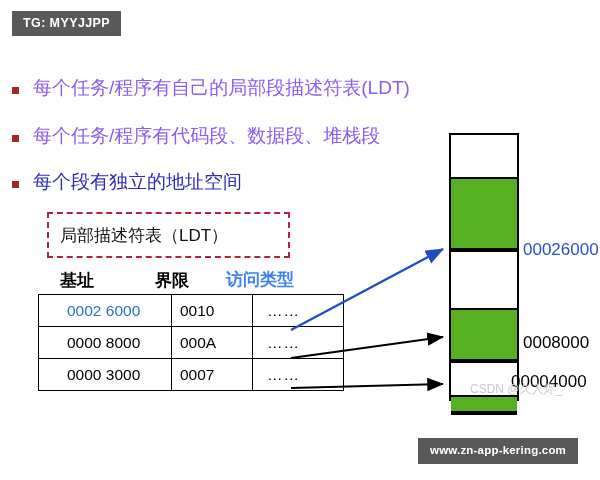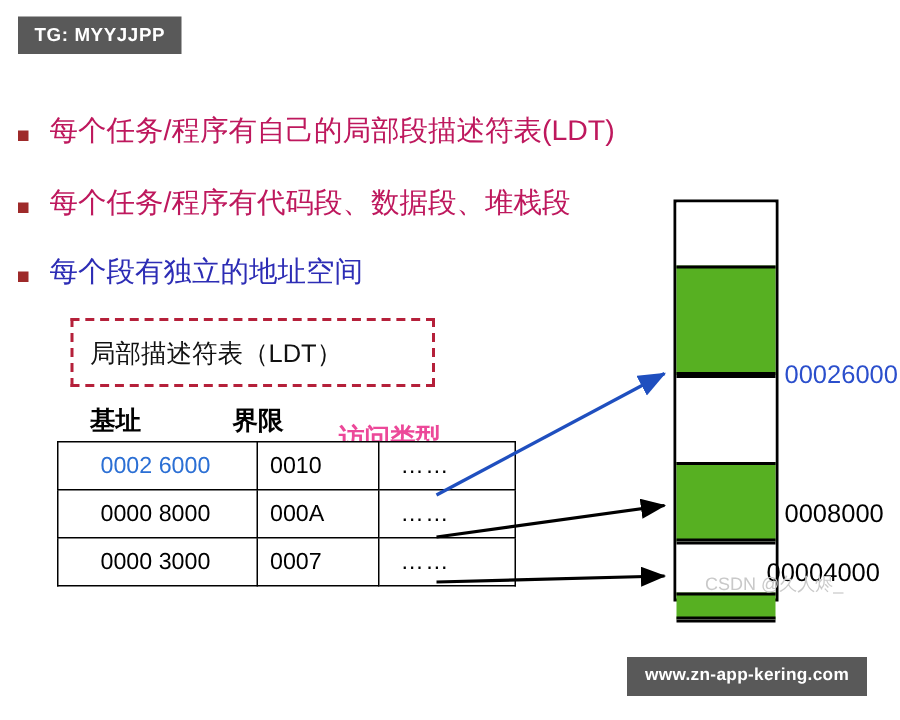--- a/index.html
+++ b/index.html
@@ -56,21 +56,21 @@
     width: 7px;
     height: 7px;
     background: #9e2a2a;
     margin-top: 9px;
     margin-right: 14px;
     flex: 0 0 auto;
   }
   .bullet-text {
     font-size: 19px;
     line-height: 1.1;
-    color: #be185d;
+    color: #8b5cf6;
   }
   .bullet-text.accent { color: #2d2db5; }
 
   #bullet-1 { left: 12px; top: 78px; }
   #bullet-2 { left: 12px; top: 126px; text-align: right; }
   #bullet-3 { left: 12px; top: 172px; }
 
   
   #ldt-box {
     position: absolute;
@@ -93,21 +93,21 @@
   
   .col-head {
     position: absolute;
     font-size: 17px;
     font-weight: 700;
     color: #000000;
     white-space: nowrap;
   }
   #head-base  { left: 60px;  top: 269px; }
   #head-limit { left: 155px; top: 269px; }
-  #head-type  { left: 226px; top: 280px; color: #ec4899; }
+  #head-type  { left: 226px; top: 268px; color: #3b82f6; }
 
   
   #ldt-table {
     position: absolute;
     left: 38px;
     top: 294px;
     width: 252px;
     border-collapse: collapse;
     table-layout: fixed;
     background: #ffffff;

